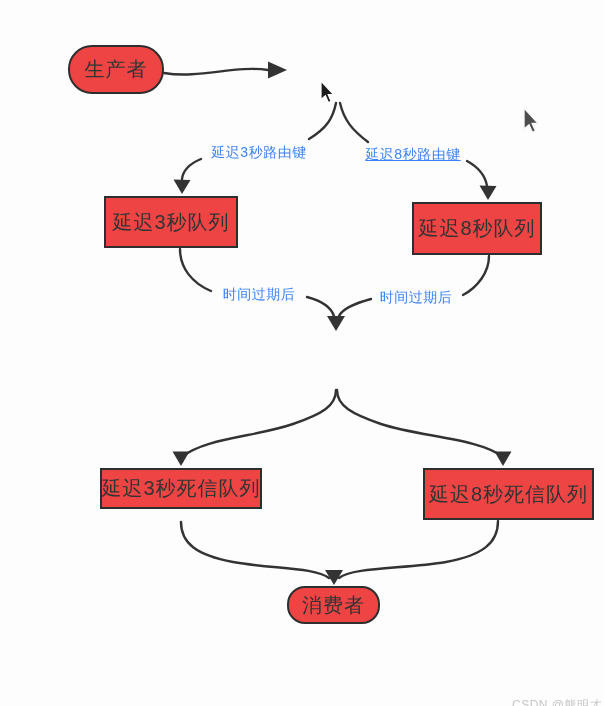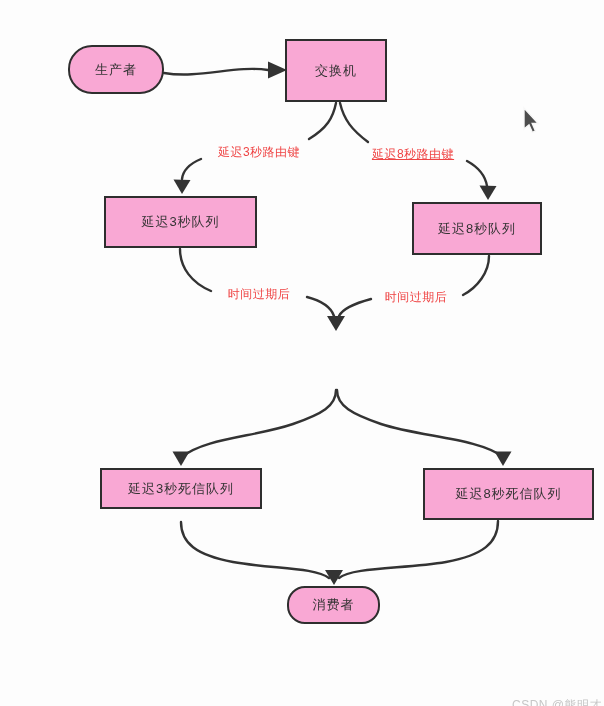--- a/index.html
+++ b/index.html
@@ -15,34 +15,34 @@
     position: absolute;
     left: 0; top: 0;
     width: 604px; height: 706px;
   }
   .node {
     position: absolute;
     display: flex;
     align-items: center;
     justify-content: center;
     border: 2px solid #2e2e2e;
-    background: #f9a8d4;
+    background: #ef4444;
     color: #333333;
-    font-size: 13px;
+    font-size: 20px;
     box-sizing: border-box;
     white-space: nowrap;
     letter-spacing: 1px;
     text-align: right;
   }
   .node.rounded { border-radius: 24px; }
   .edge-label {
     position: absolute;
     transform: translateX(-50%);
-    font-size: 12px;
-    color: #ef4444;
+    font-size: 14px;
+    color: #3b82f6;
     white-space: nowrap;
     letter-spacing: 0.5px;
   }
   .watermark {
     position: absolute;
     right: 2px;
     top: 677px;
     font-size: 12px;
     color: #c6c6c6;
     letter-spacing: 0.5px;
@@ -84,25 +84,22 @@
     </g>
     <g transform="translate(524,108)">
       <path d="M0,0 L0,21 L5,16.8 L8.3,24.3 L11.5,22.9 L8.2,15.5 L14.3,15.5 Z" fill="#4d4d4d" stroke="#f7f7f7" stroke-width="1.4"></path>
     </g>
   </svg>
 
   <div class="node rounded" style="left:68px; top:45px; width:96px; height:49px;">
     <span>生产者</span>
   </div>
 
-  <div class="node" style="left:285px; top:39px; width:102px; height:63px;">
-    <span>交换机</span>
-  </div>
 
-  <div class="node" style="left:104px; top:196px; width:153px; height:52px;">
+  <div class="node" style="left:104px; top:196px; width:134px; height:52px;">
     <span>延迟3秒队列</span>
   </div>
 
   <div class="node" style="left:412px; top:202px; width:130px; height:53px;">
     <span>延迟8秒队列</span>
   </div>
 
 
   <div class="node" style="left:100px; top:468px; width:162px; height:41px;">
     <span>延迟3秒死信队列</span>

